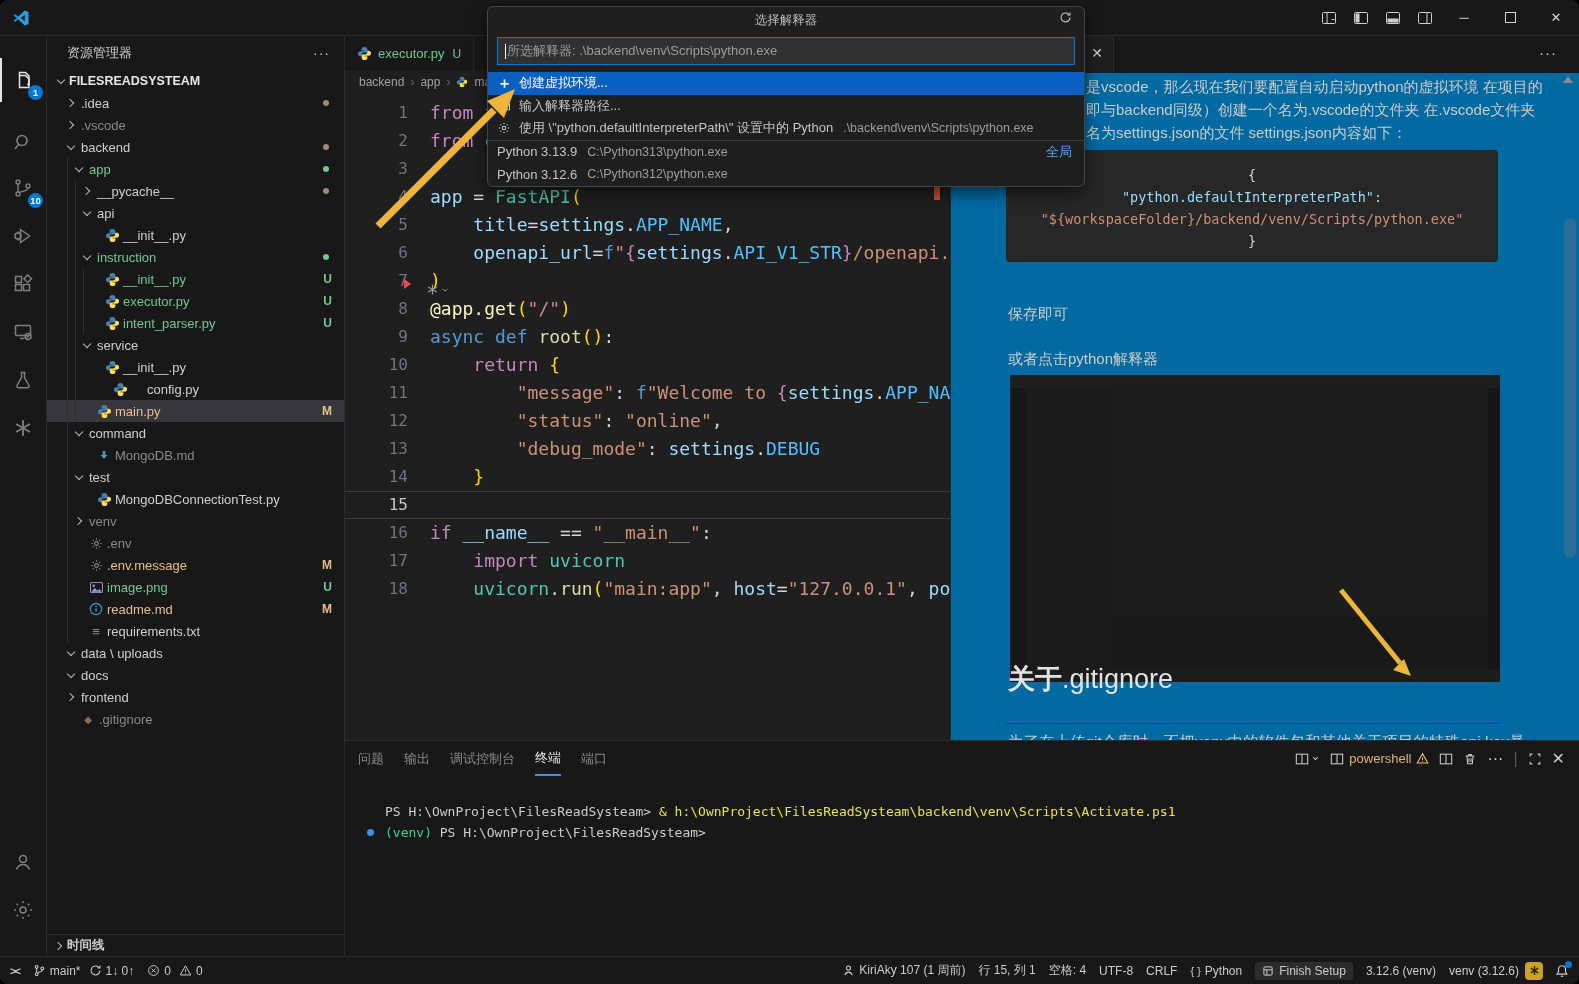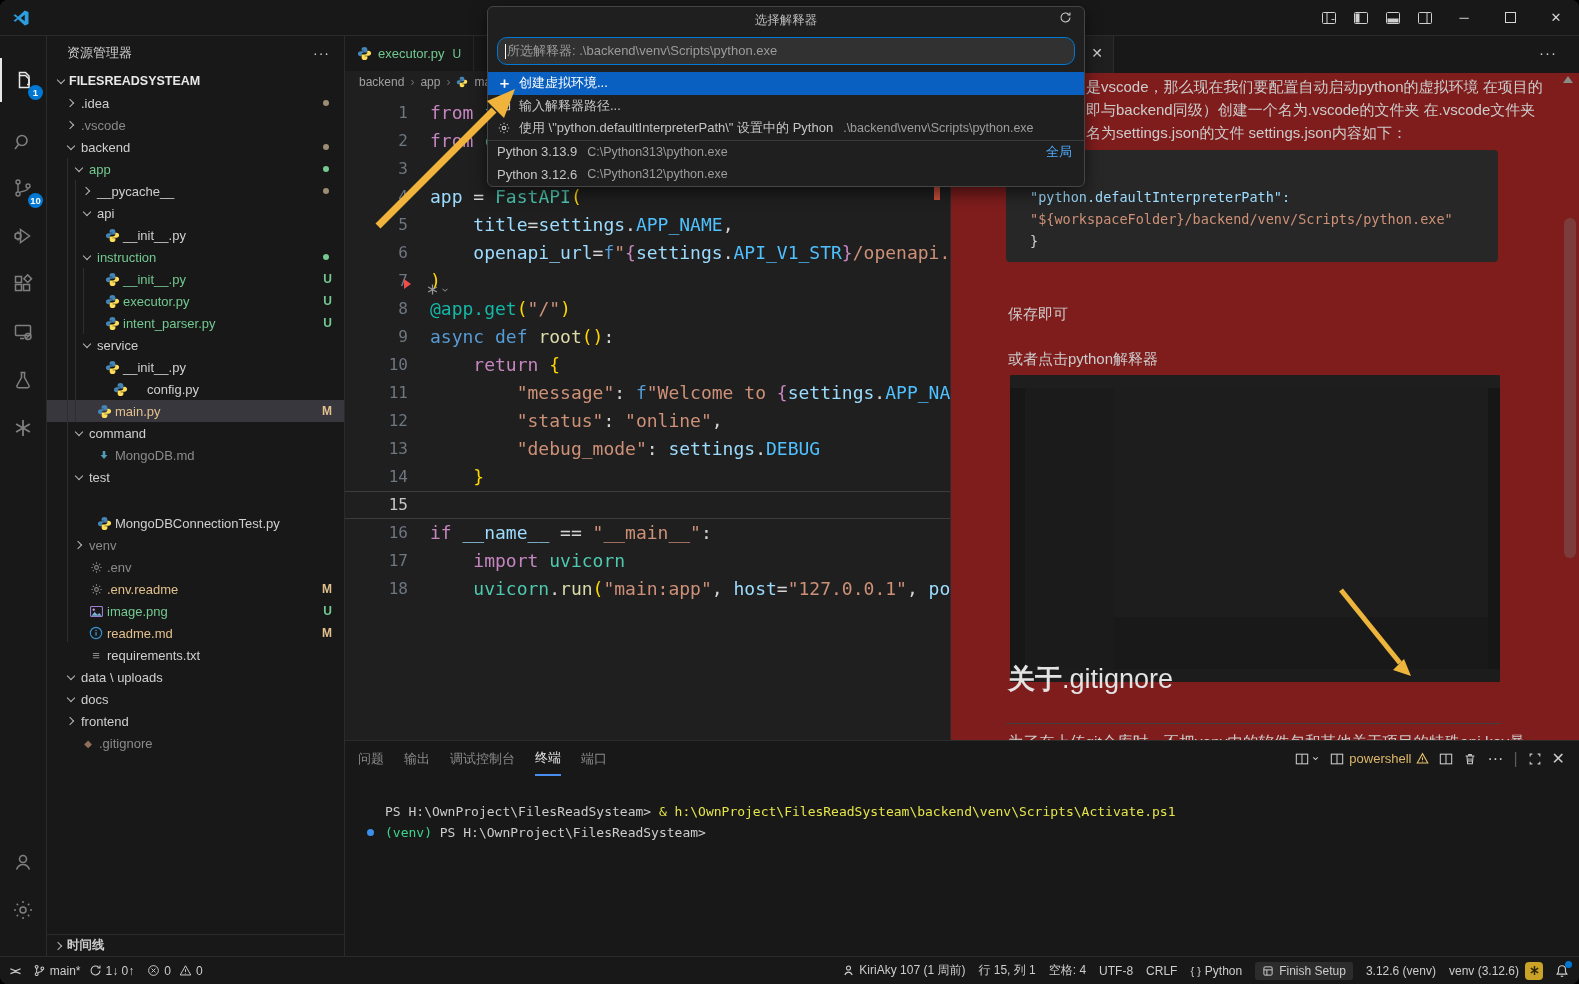--- a/index.html
+++ b/index.html
@@ -59,33 +59,33 @@
               font-size:12px;color:#a0a0a0;padding-left:14px;gap:6px;}
   .bc-sep{color:#6a6a6a;}
   #code{position:absolute;top:57px;left:0;right:0;bottom:0;overflow:hidden;
         font-family:"DejaVu Sans Mono","Liberation Mono",monospace;font-size:18px;line-height:28px;padding-top:6px;}
   .code-line{position:relative;height:28px;padding-left:85px;white-space:pre;}
   .code-line .ln{position:absolute;left:0;top:0;width:63px;text-align:right;color:#6e7681;font-size:16px;}
   .code-line.cur{box-shadow:inset 0 1px 0 #3c3c3c, inset 0 -1px 0 #3c3c3c;}
   .code-line.cur .ln{color:#c6c6c6;}
   .c-kw{color:#C586C0}.c-kw2{color:#569CD6}.c-mod{color:#4EC9B0}.c-cls{color:#4EC9B0}.c-var{color:#9CDCFE}
   .c-const{color:#4FC1FF}.c-str{color:#CE9178}.c-op{color:#D4D4D4}.c-b1{color:#FFD700}.c-fb{color:#C586C0}
-  .c-deco{color:#14b8a6}.c-fn{color:#DCDCAA}.c-dund{color:#9CDCFE}
+  .c-deco{color:#fef9c3}.c-fn{color:#DCDCAA}.c-dund{color:#9CDCFE}
   #gutter-marker{position:absolute;left:59px;top:243px;width:0;height:0;
                  border-left:7px solid #f14c4c;border-top:5px solid transparent;border-bottom:5px solid transparent;}
   #ai-inline{position:absolute;left:80px;top:246px;display:flex;align-items:center;color:#9a9a9a;}
   #ovr-red{position:absolute;right:10px;top:150px;width:6px;height:14px;background:#c74e39;}
   
   #editor2{position:absolute;left:950px;top:36px;width:629px;height:704px;background:#1f1f1f;
            border-left:1px solid #2b2b2b;box-sizing:border-box;overflow:hidden;}
   #tabbar2{position:absolute;top:0;left:0;right:0;height:37px;background:#181818;}
   #tab2{position:absolute;left:0;top:0;width:163px;height:37px;background:#1f1f1f;border-right:1px solid #2b2b2b;box-sizing:border-box;}
   #tab2-close{position:absolute;right:10px;top:9px;color:#cccccc;font-size:14px;}
   #ed2-more{position:absolute;right:22px;top:8px;color:#cfcfcf;font-size:15px;letter-spacing:1px;}
-  #preview{position:absolute;top:37px;left:0;right:0;bottom:0;background:#7f1d1d;overflow:hidden;}
+  #preview{position:absolute;top:37px;left:0;right:0;bottom:0;background:#0369a1;overflow:hidden;text-align:center;}
   .pline{position:absolute;white-space:nowrap;font-size:15px;color:#cccccc;line-height:23px;}
   #pcode{position:absolute;left:55px;top:77px;width:492px;height:112px;background:#272727;border-radius:4px;
          box-sizing:border-box;padding:14px 24px;font-family:"DejaVu Sans Mono","Liberation Mono",monospace;
          font-size:13.5px;line-height:22px;}
   .p-prop{color:#9CDCFE}.p-str{color:#CE9178}.p-plain{color:#d4d4d4}
   #p-save{position:absolute;left:57px;top:232px;font-size:15px;color:#cccccc;}
   #p-click{position:absolute;left:57px;top:277px;font-size:15px;color:#cccccc;}
   #ms{position:absolute;left:59px;top:302px;width:490px;height:307px;background:#161616;border-radius:2px;overflow:hidden;}
   .ms-arrow{position:absolute;left:0;top:0;}
   #p-h1{position:absolute;left:57px;top:588px;font-size:27px;color:#e3e3e3;white-space:nowrap;}
@@ -119,21 +119,21 @@
   #sb-remote{font-weight:700;font-size:11px;letter-spacing:-2px;margin-right:14px;}
   .gold-chip{width:18px;height:18px;border-radius:4px;background:#c9a227;display:flex;align-items:center;justify-content:center;}
   #bell-wrap{position:relative;margin-left:12px;}
   #bell-dot{position:absolute;right:-3px;top:-3px;width:7px;height:7px;border-radius:4px;background:#0078d4;}
   
   #quickpick{position:absolute;left:487px;top:6px;width:596px;background:#1f1f1f;border:1px solid #454545;
              border-radius:6px;box-shadow:0 6px 16px rgba(0,0,0,.55);z-index:50;overflow:hidden;}
   #qp-title{height:26px;display:flex;align-items:center;justify-content:center;font-size:12.5px;color:#bfbfbf;position:relative;}
   #qp-refresh{position:absolute;right:12px;top:4px;color:#cccccc;}
   #qp-inputwrap{padding:4px 9px 7px 9px;}
-  #qp-input{height:26px;border:1px solid #0078d4;background:#313131;border-radius:10px;display:flex;align-items:center;
+  #qp-input{height:26px;border:1px solid #0078d4;background:#313131;border-radius:0;display:flex;align-items:center;
             font-size:13px;color:#9b9b9b;padding:0 7px;white-space:nowrap;overflow:hidden;}
   .caret{display:inline-block;width:1px;height:15px;background:#fff;margin-right:1px;}
   .qp-row{height:22.5px;display:flex;align-items:center;padding:0 12px 0 9px;font-size:13px;color:#c5c5c5;white-space:nowrap;}
   .qp-row.focused{background:#0a60c1;color:#ffffff;}
   .qp-row.sep{border-top:1px solid #3a3a3a;}
   .qp-ico{width:22px;flex:none;display:flex;align-items:center;font-size:13px;}
   .qp-desc{color:#9d9d9d;font-size:12.5px;margin-left:10px;}
   .qp-badge{margin-left:auto;color:#4daafc;font-size:13px;}
   
   #big-arrow{position:absolute;left:0;top:0;z-index:60;pointer-events:none;}
@@ -385,21 +385,21 @@
             <svg width="14" height="14" viewBox="0 0 16 16">
               <path fill="#519aba" d="M8 12.5L4 8h2.5V3.5h3V8H12z"></path>
             </svg>
           </span>
           <span class="tlabel">MongoDB.md</span>
         </div>
         <div class="trow" style="padding-left: 24px;">
           <span class="chev"></span>
           <span class="tlabel">test</span>
         </div>
-        <div class="trow" style="padding-left: 32px; margin-top: 24px;">
+        <div class="trow" style="padding-left: 32px;">
           <span class="tspacer"></span>
           <span class="tico">
             <svg width="15" height="15" viewBox="0 0 16 16">
               <path fill="#4584b6" d="M7.9 1c-1.8 0-3 .9-3 2.2V5h3v.6H3.7C2.1 5.6 1 6.7 1 8.3 1 9.9 2.1 11 3.7 11H5V9.3C5 7.9 6.2 7 7.6 7H11V3.2C11 1.9 9.7 1 7.9 1z"></path>
               <path fill="#ffde57" d="M8.1 15c1.8 0 3-.9 3-2.2V11h-3v-.6h4.2c1.6 0 2.7-1.1 2.7-2.7 0-1.6-1.1-2.7-2.7-2.7H11v1.7C11 8.1 9.8 9 8.4 9H5v3.8C5 14.1 6.3 15 8.1 15z"></path>
             </svg>
           </span>
           <span class="tlabel">MongoDBConnectionTest.py</span>
         </div>
         <div class="trow dim" style="padding-left: 24px;">
@@ -417,21 +417,21 @@
           <span class="tlabel">.env</span>
         </div>
         <div class="trow c-gold" style="padding-left: 24px;">
           <span class="tspacer"></span>
           <span class="tico">
             <svg width="13" height="13" viewBox="0 0 24 24" fill="none" stroke="#8a8a8a" stroke-width="2">
               <circle cx="12" cy="12" r="3.5"></circle>
               <path d="M12 5V2.5M12 21.5V19M19 12h2.5M2.5 12H5M17 7l1.8-1.8M5.2 18.8L7 17M17 17l1.8 1.8M5.2 5.2L7 7"></path>
             </svg>
           </span>
-          <span class="tlabel">.env.readme</span>
+          <span class="tlabel">.env.message</span>
           <span class="tbadge M">M</span>
         </div>
         <div class="trow c-green" style="padding-left: 24px;">
           <span class="tspacer"></span>
           <span class="tico">
             <svg width="13" height="11" viewBox="0 0 14 12">
               <rect x="0.5" y="0.5" width="13" height="11" rx="1.5" fill="none" stroke="#9a7fd1" stroke-width="1.2"></rect>
               <circle cx="4" cy="4" r="1.3" fill="#c59bdb"></circle>
               <path d="M1.5 10.5l3.5-4 3 3 2-2 2.5 3z" fill="#7eb3dd"></path>
             </svg>

